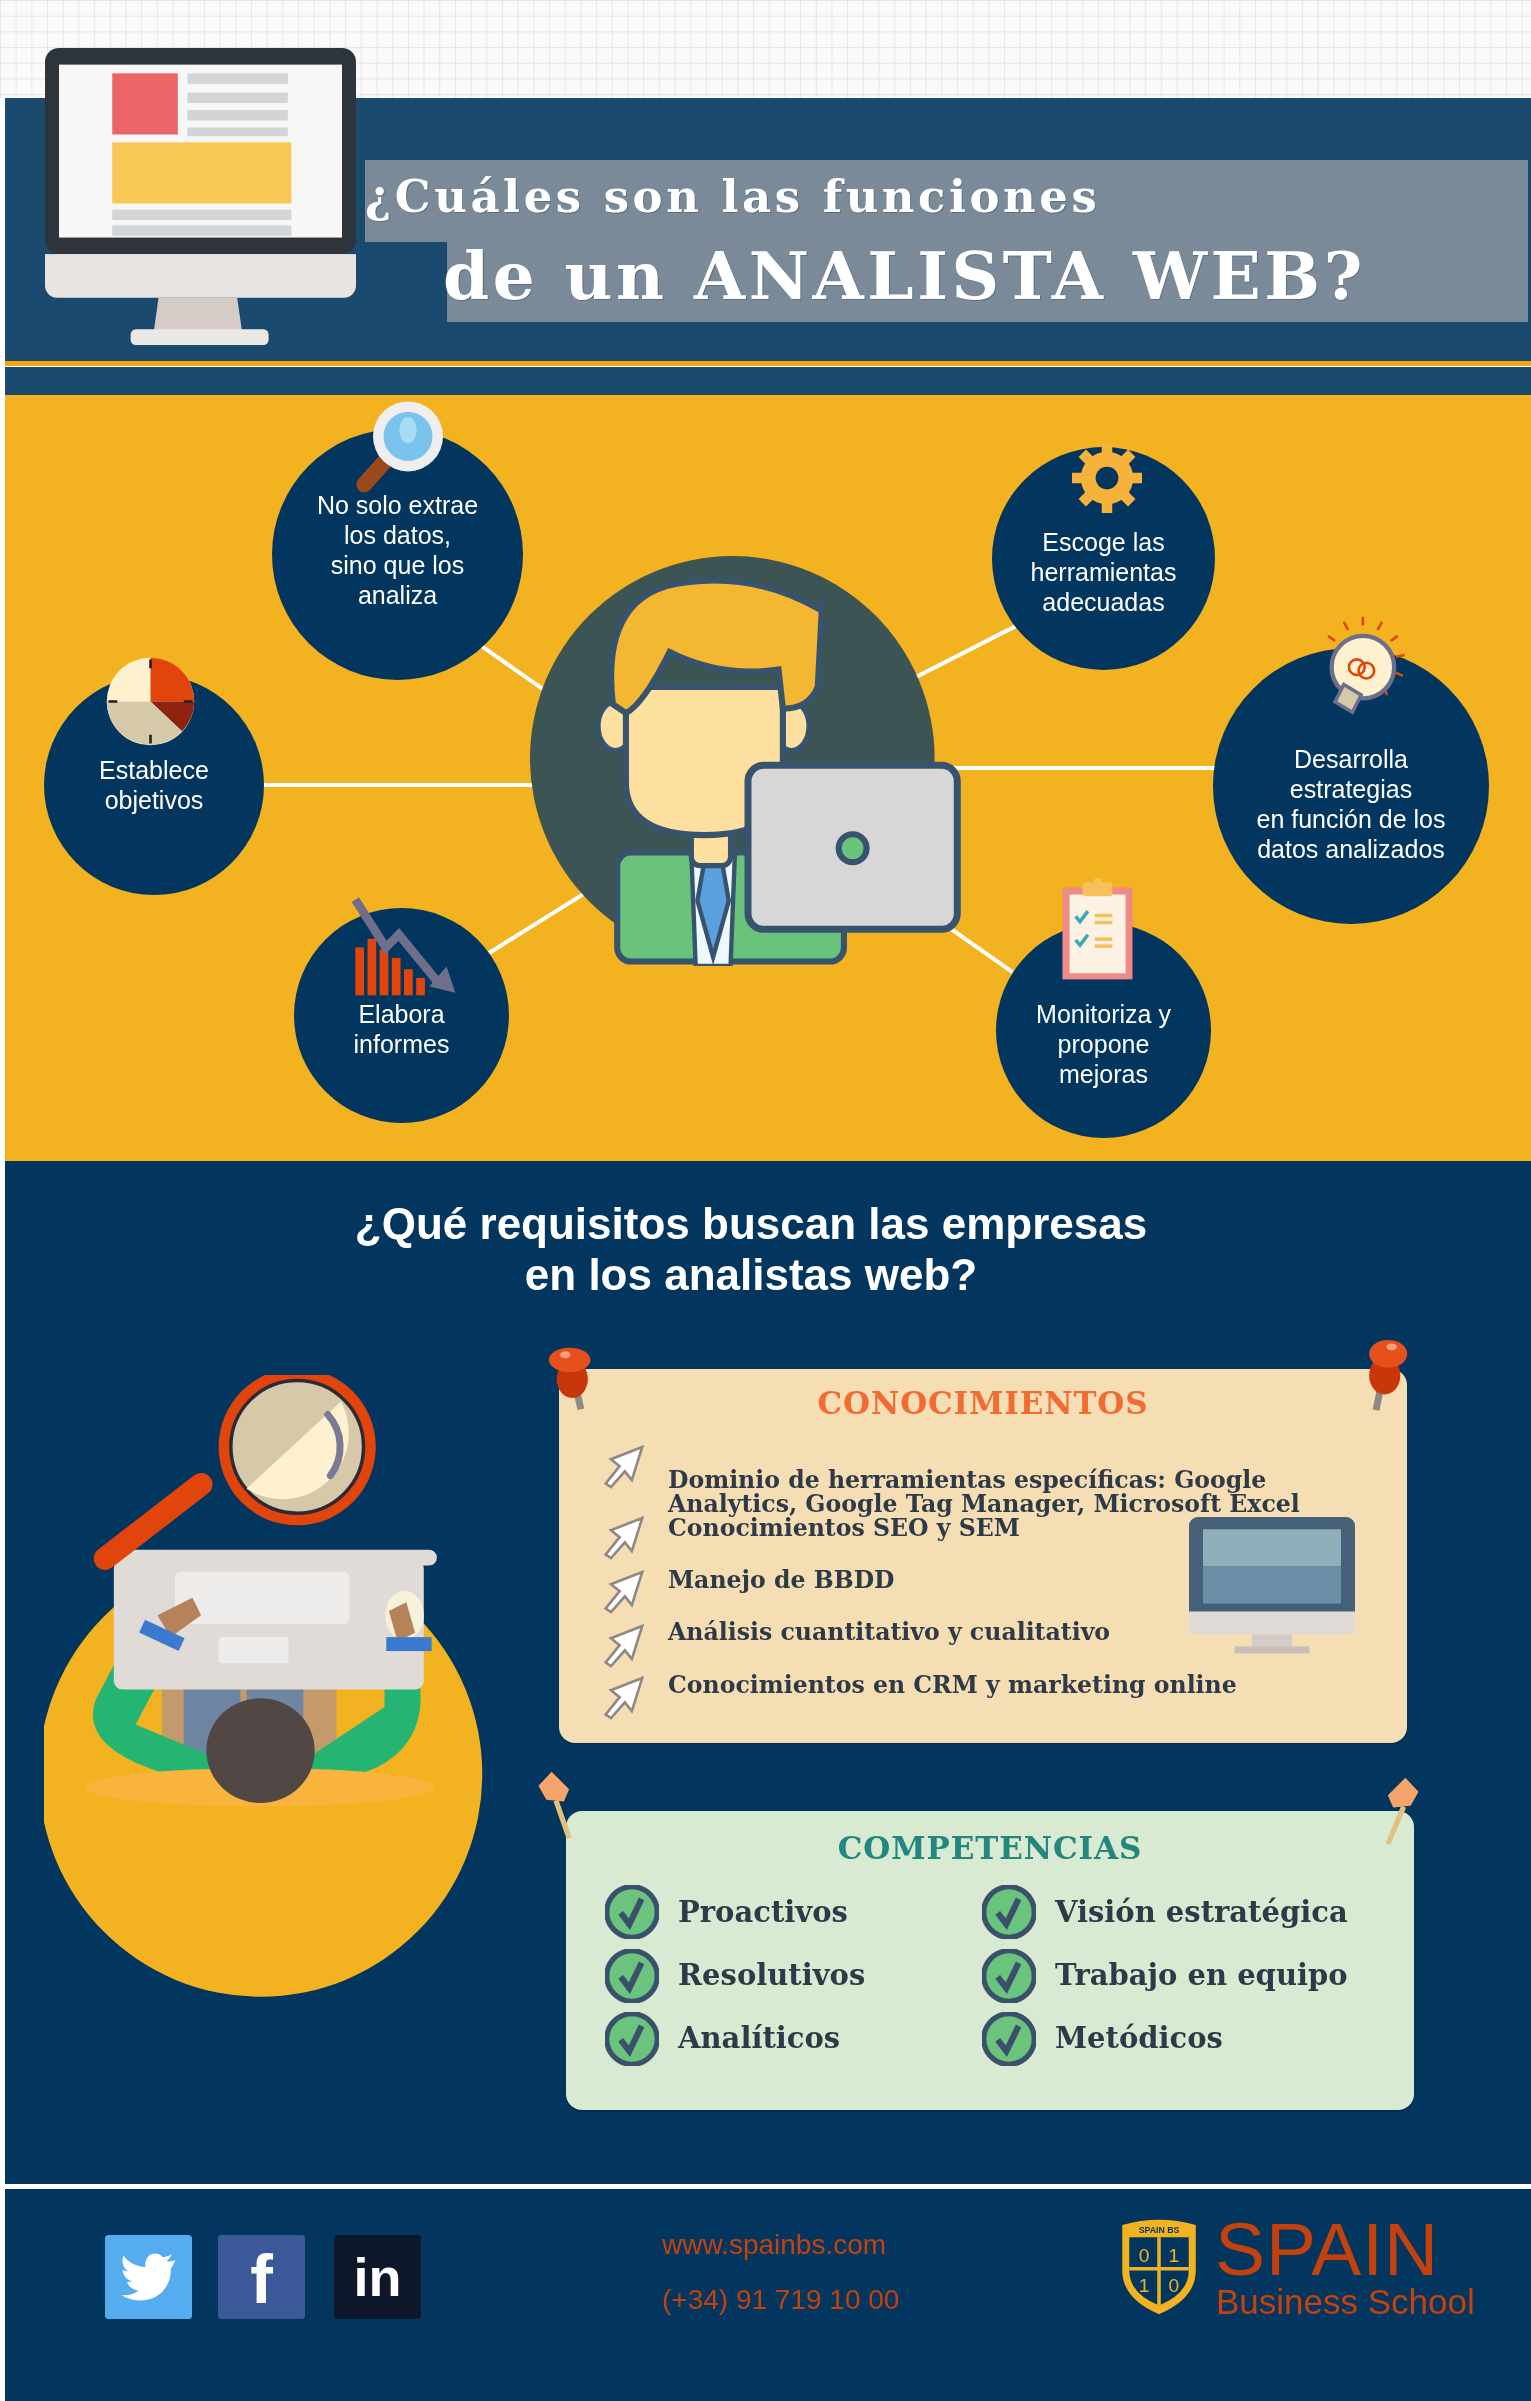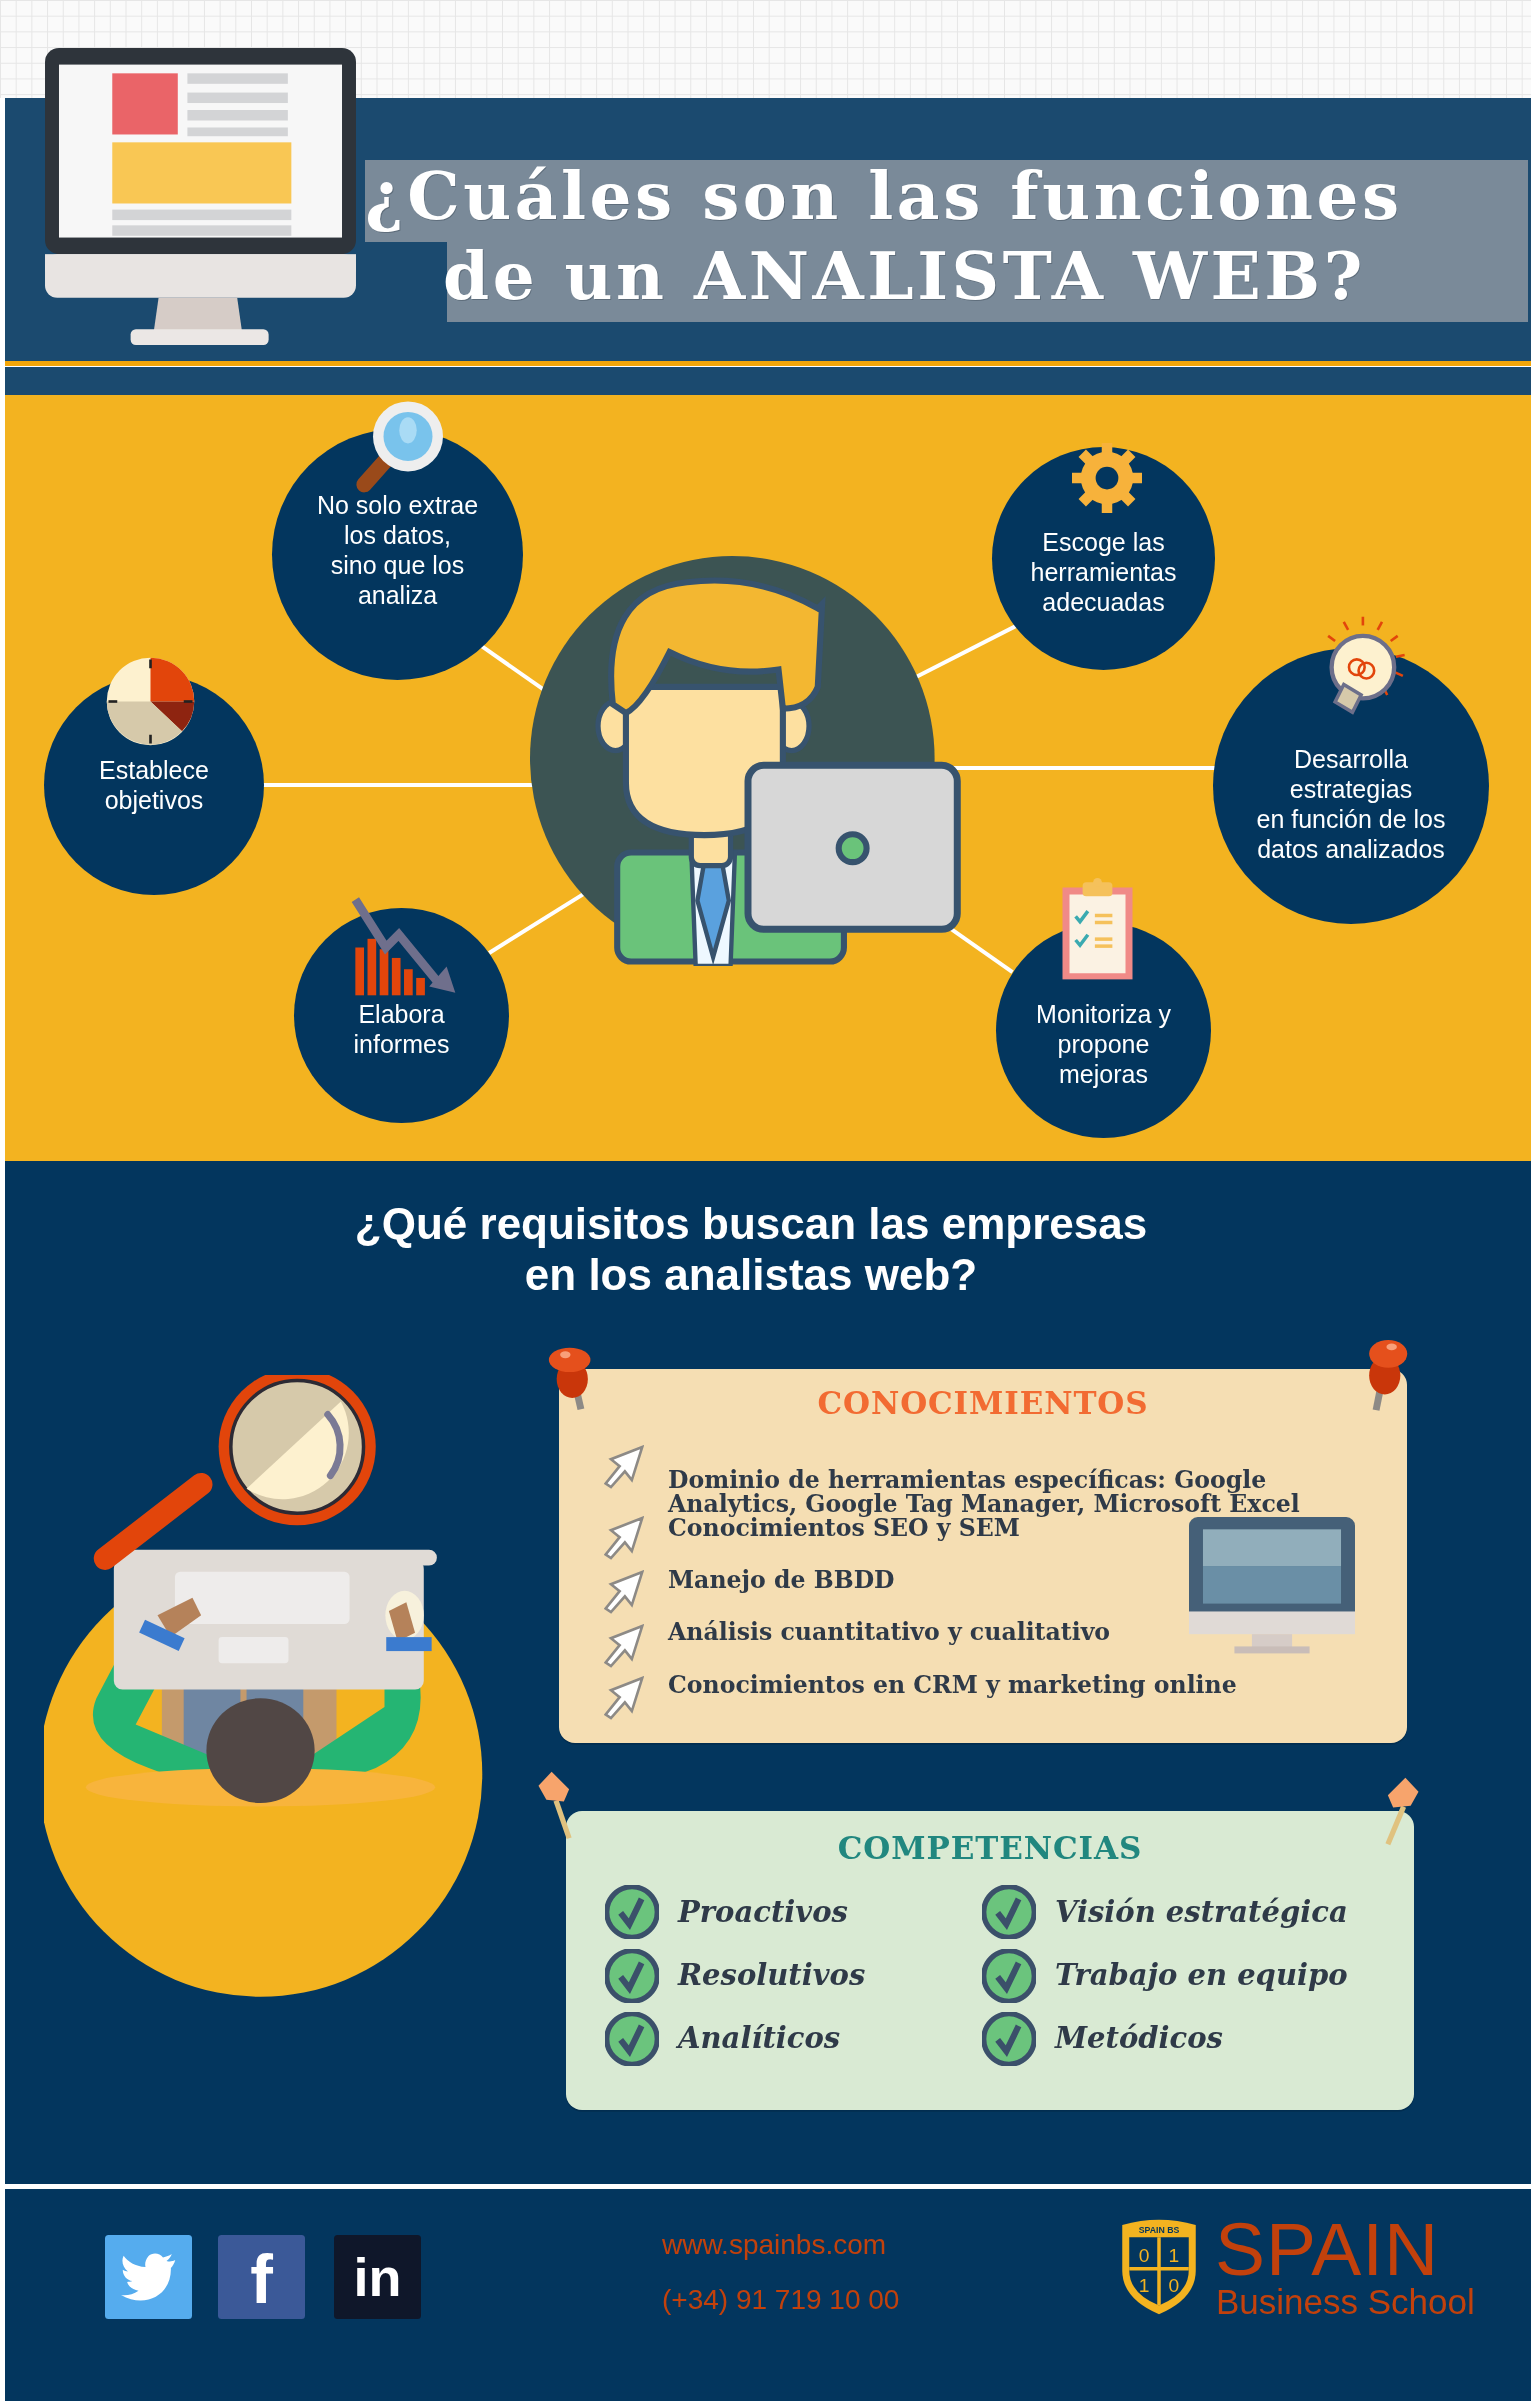--- a/index.html
+++ b/index.html
@@ -25,21 +25,21 @@
   .connector{background:#ffffff;height:3.5px;transform-origin:0 50%;}
   
   #navy{left:5.2px;top:1161px;width:1527px;height:1023px;background:#03365e;}
   #req-title{left:175px;top:1198px;width:1152px;text-align:center;color:#fff;font-family:"Liberation Sans","DejaVu Sans",sans-serif;font-weight:bold;font-size:44px;line-height:51px;}
   .card{box-shadow:0 1.7px 0 rgba(0,0,0,.15);border-radius:16px;}
   #conoc-card{left:559px;top:1369px;width:848px;height:374px;background:#f5deb3;}
   #compet-card{left:566px;top:1811px;width:848px;height:299px;background:#d9ead3;}
   .card-title{position:absolute;left:0;width:100%;text-align:center;font-family:"DejaVu Serif","Liberation Serif",serif;font-weight:bold;font-size:31px;letter-spacing:0.9px;}
   .c-item{position:absolute;left:109px;color:#2f3a48;font-family:"DejaVu Serif","Liberation Serif",serif;font-weight:bold;font-size:23.6px;line-height:24.4px;}
   .arrow{position:absolute;left:45px;width:40px;height:44px;}
-  .k-item{position:absolute;color:#2f3a48;font-family:"DejaVu Serif","Liberation Serif",serif;font-weight:bold;font-size:29px;line-height:35px;font-style:italic;}
+  .k-item{position:absolute;color:#2f3a48;font-family:"DejaVu Serif","Liberation Serif",serif;font-weight:bold;font-size:29px;line-height:35px;}
   .check{position:absolute;width:54px;height:54px;}
   
   #footer-sep{left:5.2px;top:2184px;width:1527px;height:5.2px;background:#ffffff;}
   #footer{left:5.2px;top:2189px;width:1527px;height:212px;background:#03365e;}
   .social{position:absolute;top:2235px;width:87px;height:84px;border-radius:3.5px;display:flex;align-items:center;justify-content:center;color:#fff;font-weight:bold;font-family:"Liberation Sans",sans-serif;}
   .footer-text{position:absolute;color:#c2410c;font-family:Liberation Sans, sans-serif;font-size:28px;}
 </style>
 </head>
 <body>
 
@@ -60,21 +60,21 @@
   <rect x="163" y="91" width="115" height="10" fill="#d3d4d6"></rect>
   <rect x="77" y="108" width="205" height="70" fill="#f9c754"></rect>
   <rect x="77" y="185" width="205" height="12" fill="#d3d4d6"></rect>
   <rect x="77" y="203" width="205" height="12" fill="#d3d4d6"></rect>
   <polygon points="130,286 220,286 226,328 124,328" fill="#d6ccc7"></polygon>
   <rect x="98" y="322" width="158" height="18" rx="6" fill="#ebe7e5"></rect>
 </svg>
 
 <div class="abs title-box" style="left:365px;top:160px;width:1163px;height:82px;"></div>
 <div class="abs title-box" style="left:447px;top:242px;width:1081px;height:80px;"></div>
-<div class="abs title-line" style="left:365px;top:153px;width:1135px;font-size:66px;line-height:87px;">¿Cuáles son las funciones</div>
+<div class="abs title-line" style="left:365px;top:153px;width:1135px;font-size:45px;line-height:87px;">¿Cuáles son las funciones</div>
 <div class="abs title-line" style="left:443px;top:233px;width:1082px;font-size:66px;line-height:87px;">de un ANALISTA WEB?</div>
 
 <div id="yellow" class="abs"></div>
 
 <div class="abs connector" style="left:480px;top:643px;width:105px;transform:rotate(35deg);"></div>
 <div class="abs connector" style="left:262px;top:783px;width:279px;"></div>
 <div class="abs connector" style="left:489px;top:951px;width:113px;transform:rotate(-32deg);"></div>
 <div class="abs connector" style="left:912px;top:677px;width:118px;transform:rotate(-27deg);"></div>
 <div class="abs connector" style="left:925px;top:766px;width:297px;"></div>
 <div class="abs connector" style="left:934px;top:915px;width:96px;transform:rotate(35deg);"></div>

